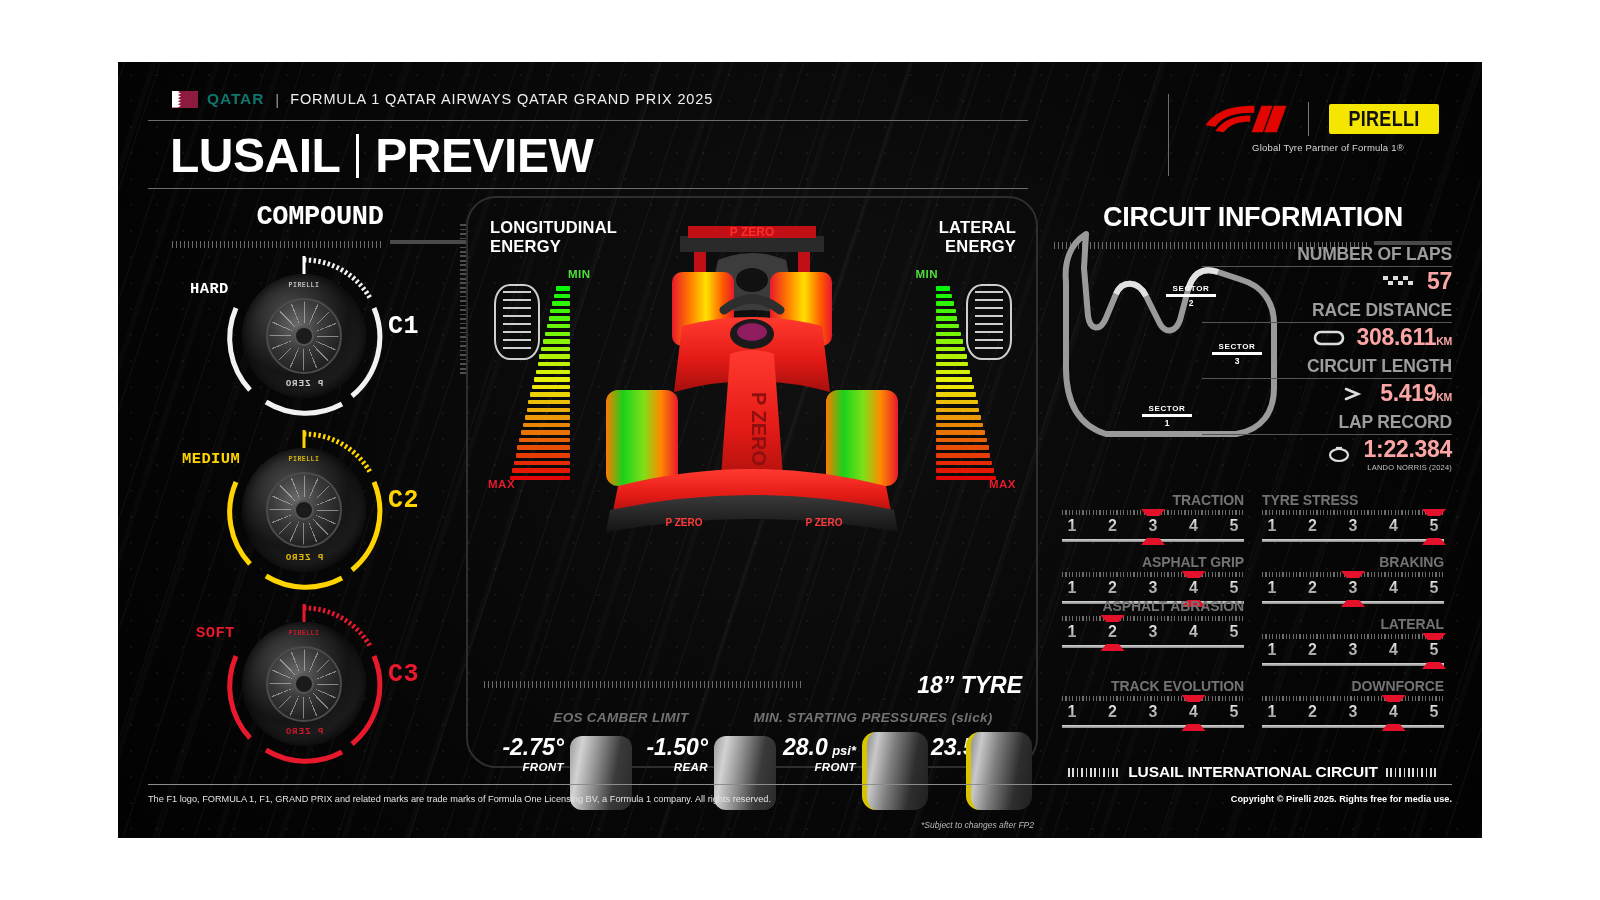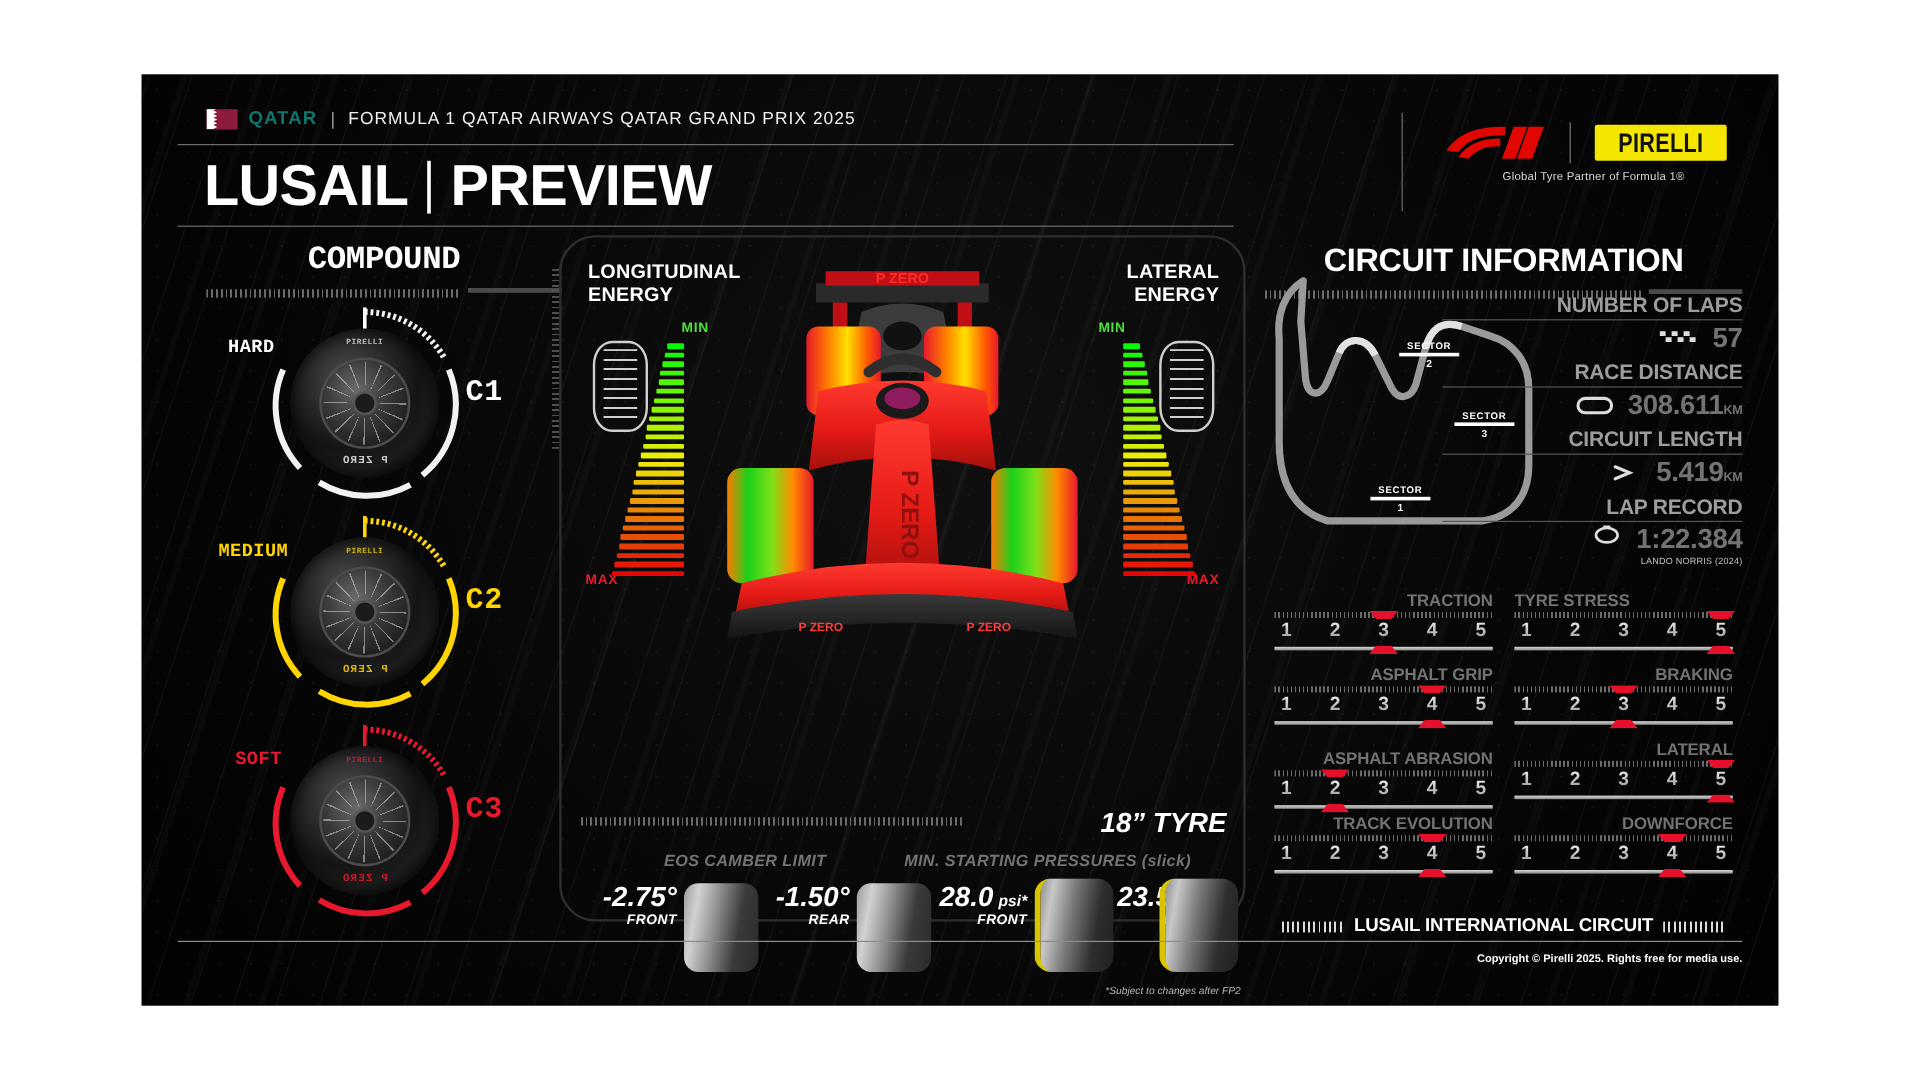--- a/index.html
+++ b/index.html
@@ -121,21 +121,21 @@
   .slick{ position:absolute; width:62px; height:74px; border-radius:12px;
      background:linear-gradient(100deg,#9a9a9a 0%,#d2d2d2 18%,#8e8e8e 42%,#3a3a3a 70%,#2a2a2a 100%); }
   .fnote{ position:absolute; right:10px; bottom:-2px; color:#b9b9b9; font-size:8.5px; }
 
   
   .col-right{ position:absolute; left:906px; top:118px; width:398px; height:580px; }
   .ttl-circuit{ font-size:27px; text-align:center; }
   .stat{ position:absolute; right:0; text-align:right; }
   .stat .lab{ color:#9d9d9d; font-size:17.5px; font-weight:bold; letter-spacing:-.2px; }
   .stat .rule{ height:1px; background:#555; margin:1px 0 1px; }
-  .stat .val{ color:#737373; font-size:23px; font-weight:bold; letter-spacing:-.3px; }
+  .stat .val{ color:#fca5a5; font-size:23px; font-weight:bold; letter-spacing:-.3px; }
   .stat .unit{ font-size:10.5px; }
   .stat .sml{ color:#c3c3c3; font-size:7.5px; letter-spacing:.2px; }
 
   .rating{ position:absolute; width:182px; }
   .rating .rlab{ color:#737373; font-size:14px; font-weight:bold; text-align:right; letter-spacing:-.1px; }
   .rating .scale{ position:relative; height:36px; margin-top:2px; }
   .rating .tickrow{ position:absolute; left:0; top:0; width:100%; height:5px;
       background-image:repeating-linear-gradient(90deg,#6b6b6b 0 1.2px, transparent 1.2px 3.4px); }
   .rating .nums{ position:absolute; left:0; top:7px; width:100%; display:flex; justify-content:space-between; }
   .rating .nums span{ color:#cfcfcf; font-size:16px; font-weight:bold; width:20px; text-align:center;
@@ -530,21 +530,21 @@
             </svg>
             <span>
               <span class="val">5.419</span><span class="val unit">KM</span>
             </span>
           </div>
         </div>
 
         <div class="stat" style="top:210px; width:250px;">
           <div class="lab">LAP RECORD</div>
           <div class="rule"></div>
-          <div style="display:flex; align-items:flex-start; justify-content:flex-end; gap:10px;">
+          <div style="display:flex; align-items:flex-end; justify-content:flex-end; gap:10px;">
             <svg width="30" height="18" viewBox="0 0 30 18">
               <ellipse cx="15" cy="10" rx="9" ry="6" stroke="#ddd" stroke-width="2.2" fill="none"></ellipse>
               <path d="M12 3 h6" stroke="#ddd" stroke-width="2.2"></path>
             </svg>
             <span class="val">1:22.384</span>
           </div>
           <div class="sml">LANDO NORRIS (2024)</div>
         </div>
 
         <div id="ratings">
@@ -573,21 +573,21 @@
                   <span>2</span>
                   <span>3</span>
                   <span>4</span>
                   <span>5</span>
                 </div>
                 <div class="baseline"></div>
                 <div class="mk" style="left: 119.5px; top: -1px;"></div>
                 <div class="mk bot" style="left: 119.5px; bottom: 1px;"></div>
               </div>
             </div>
-            <div class="rating" style="left: 8px; top: 422px;">
+            <div class="rating" style="left: 8px; top: 396px;">
               <div class="rlab" style="text-align: right;">ASPHALT ABRASION</div>
               <div class="scale">
                 <div class="tickrow"></div>
                 <div class="nums">
                   <span>1</span>
                   <span>2</span>
                   <span>3</span>
                   <span>4</span>
                   <span>5</span>
                 </div>
@@ -682,14 +682,15 @@
           <span class="hash"></span>
           <span class="t">LUSAIL INTERNATIONAL CIRCUIT</span>
           <span class="hash"></span>
         </div>
       </div>
 
     </div>
   </div>
 
   <div class="foot-rule"></div>
+  <div class="foot-l">The F1 logo, FORMULA 1, F1, GRAND PRIX and related marks are trade marks of Formula One Licensing BV, a Formula 1 company. All rights reserved.</div>
   <div class="foot-r">Copyright © Pirelli 2025. Rights free for media use.</div>
 </div>
 
 </body></html>

